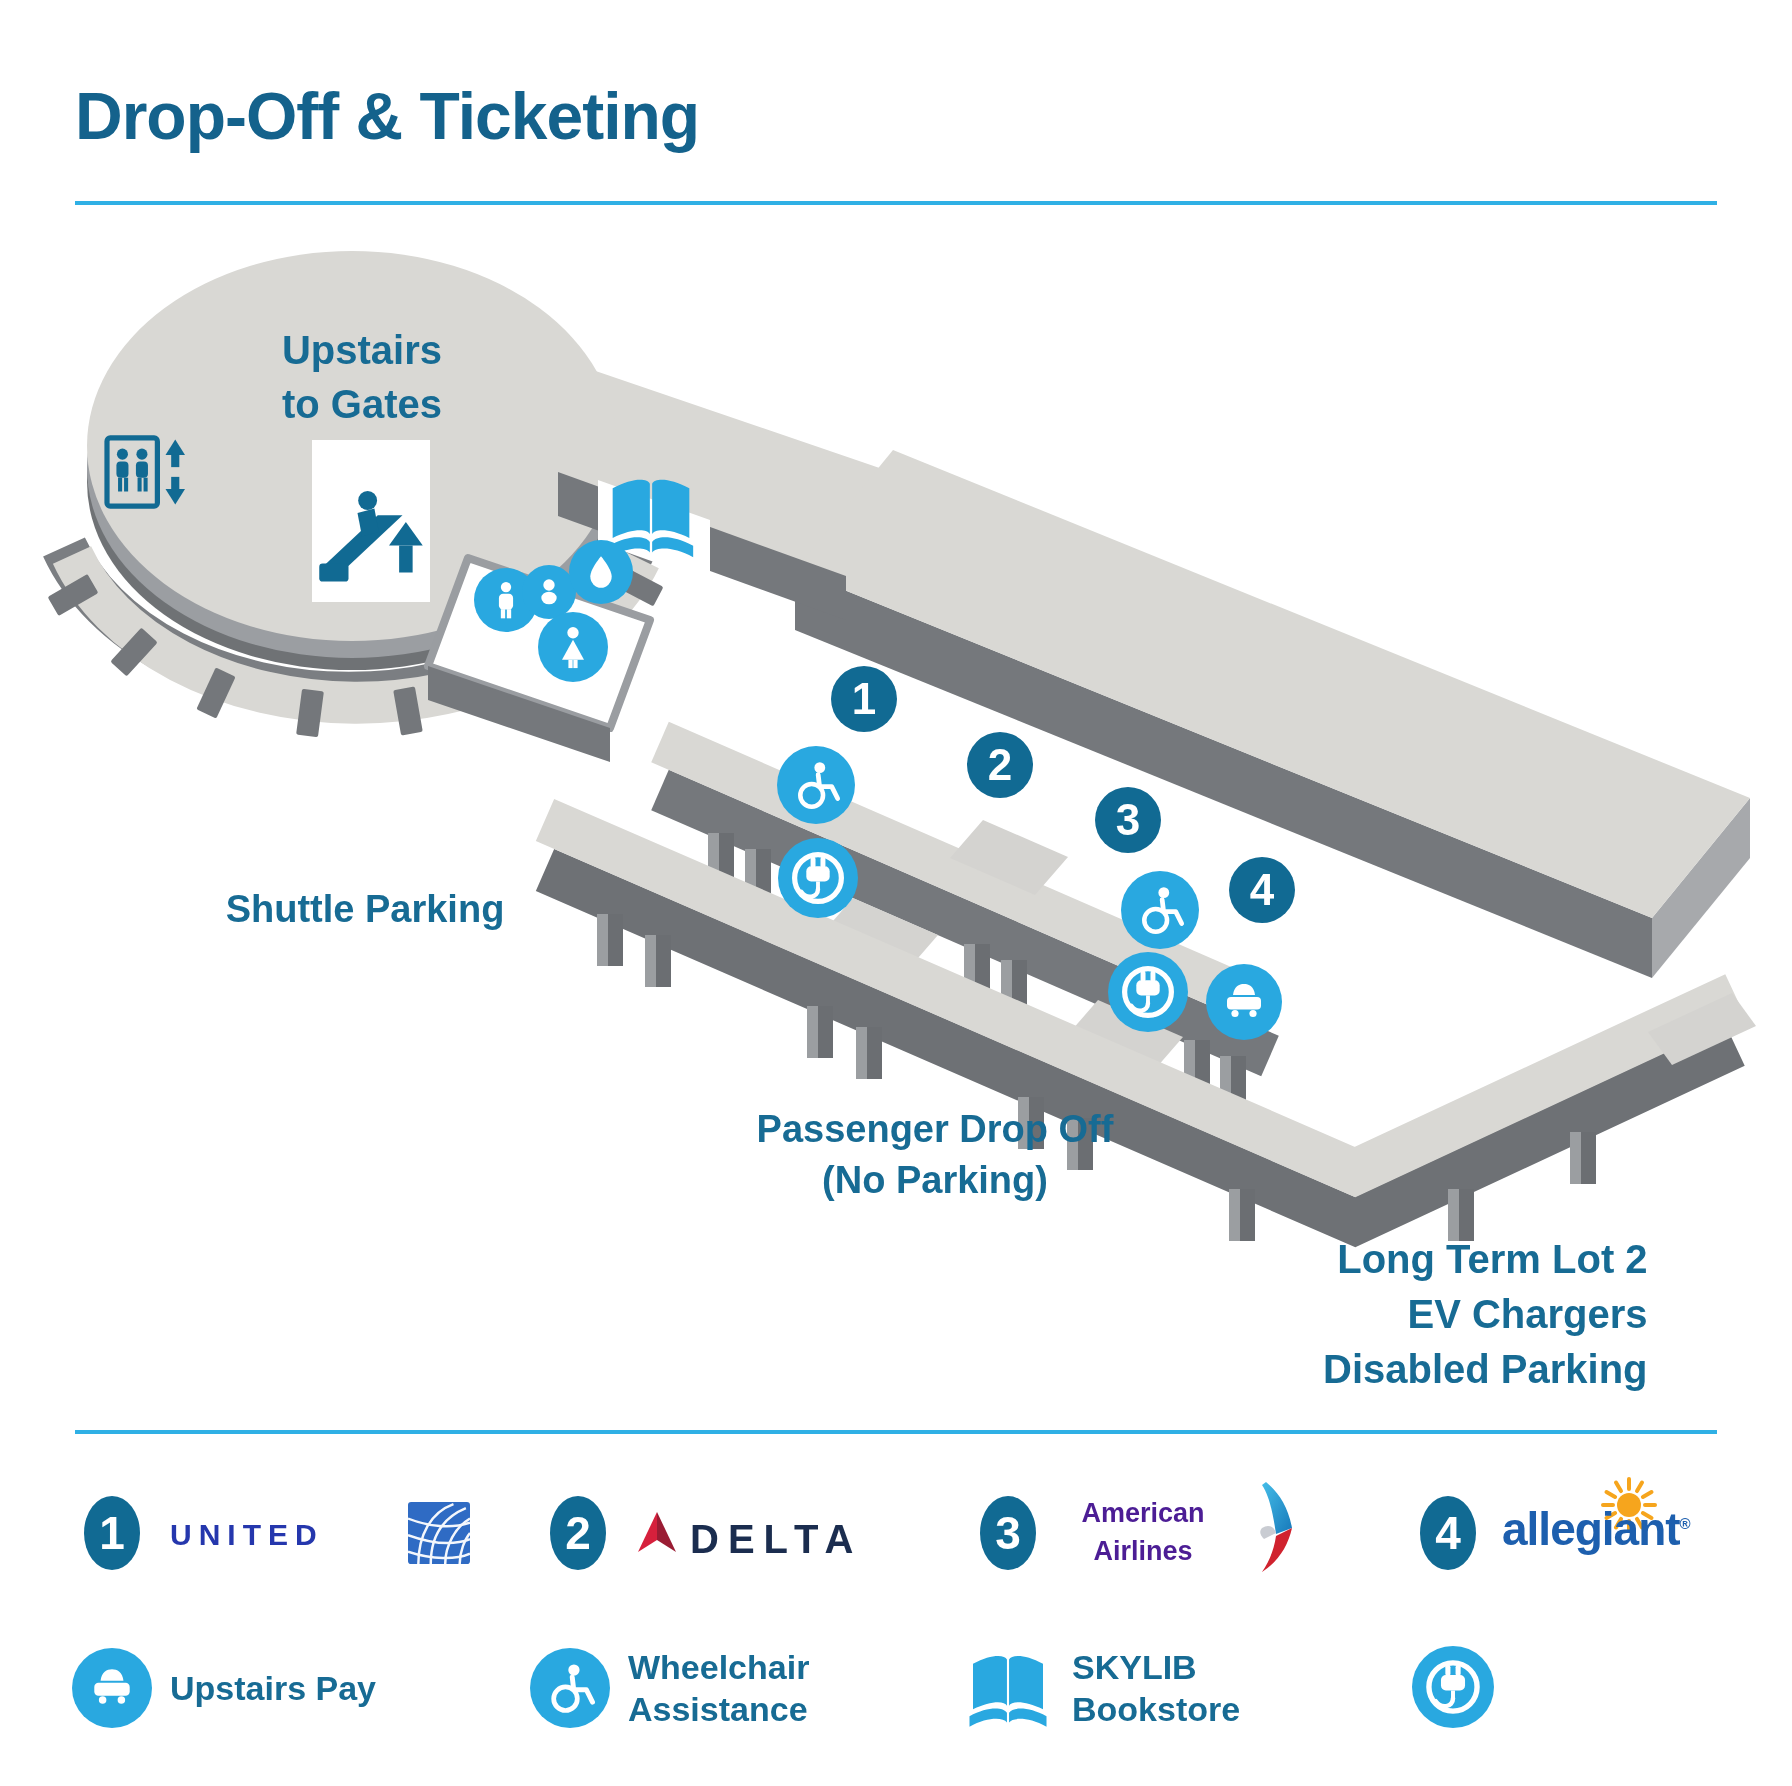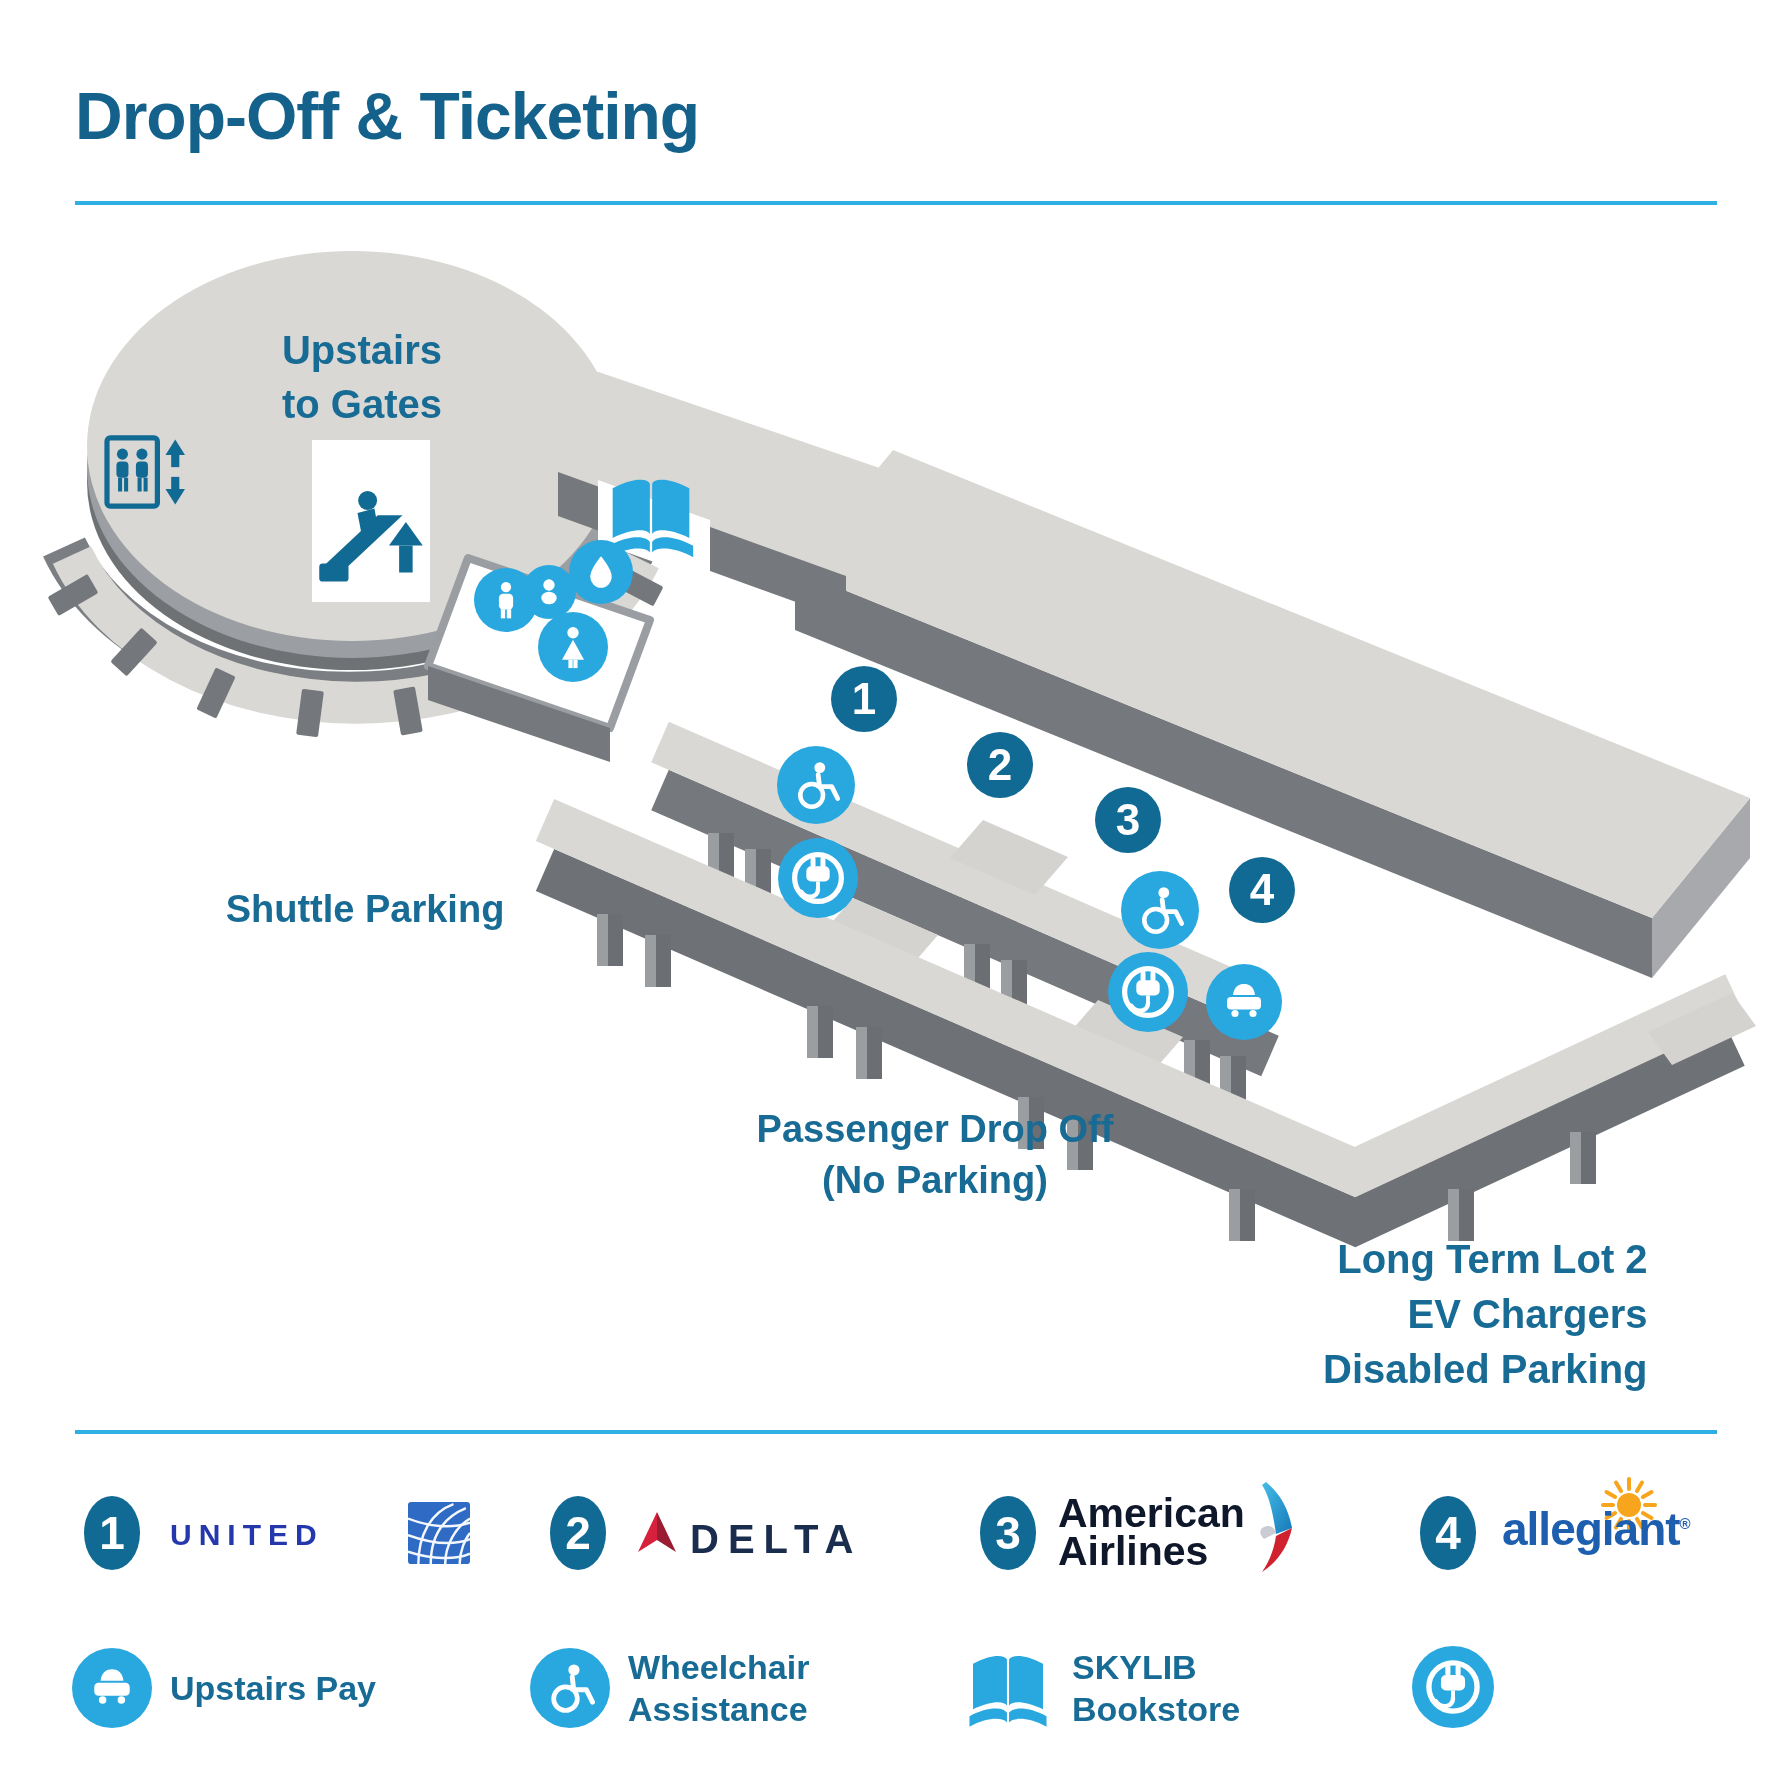--- a/index.html
+++ b/index.html
@@ -18,21 +18,21 @@
             align-items:center;justify-content:center;}
   .teal-ic{position:absolute;transform:translate(-50%,-50%);color:#116a93;display:flex;
            align-items:center;justify-content:center;}
   .leg-badge{position:absolute;background:#116a93;border-radius:50%;color:#fff;display:flex;
              align-items:center;justify-content:center;font-weight:bold;width:56px;height:74px;font-size:46px;}
   .leg-circ{position:absolute;background:#29a8e0;border-radius:50%;color:#fff;display:flex;
             align-items:center;justify-content:center;}
   .svc-lbl{position:absolute;font-weight:bold;color:#176b94;font-size:34px;line-height:42px;white-space:nowrap;}
   .united-txt{position:absolute;font-weight:bold;color:#2537ad;font-size:30px;letter-spacing:7px;white-space:nowrap;}
   .delta-txt{position:absolute;font-weight:bold;color:#1b2d4f;font-size:40px;letter-spacing:9px;white-space:nowrap;}
-  .aa-txt{position:absolute;font-weight:bold;color:#0f172a;font-size:41px;line-height:38px;text-align:left;width:170px;white-space:nowrap;}
+  .aa-txt{position:absolute;font-weight:bold;color:#4c1d95;font-size:27px;line-height:38px;text-align:center;width:170px;white-space:nowrap;}
   .alg{position:absolute;font-weight:bold;color:#1d5fae;font-size:46px;letter-spacing:-1px;white-space:nowrap;z-index:2;}
   .alg sup{font-size:15px;}
   .sun{position:absolute;z-index:1;}
 </style>
 </head>
 <body>
 
 <div class="page">
 
   <svg width="0" height="0" style="position:absolute" aria-hidden="true">

